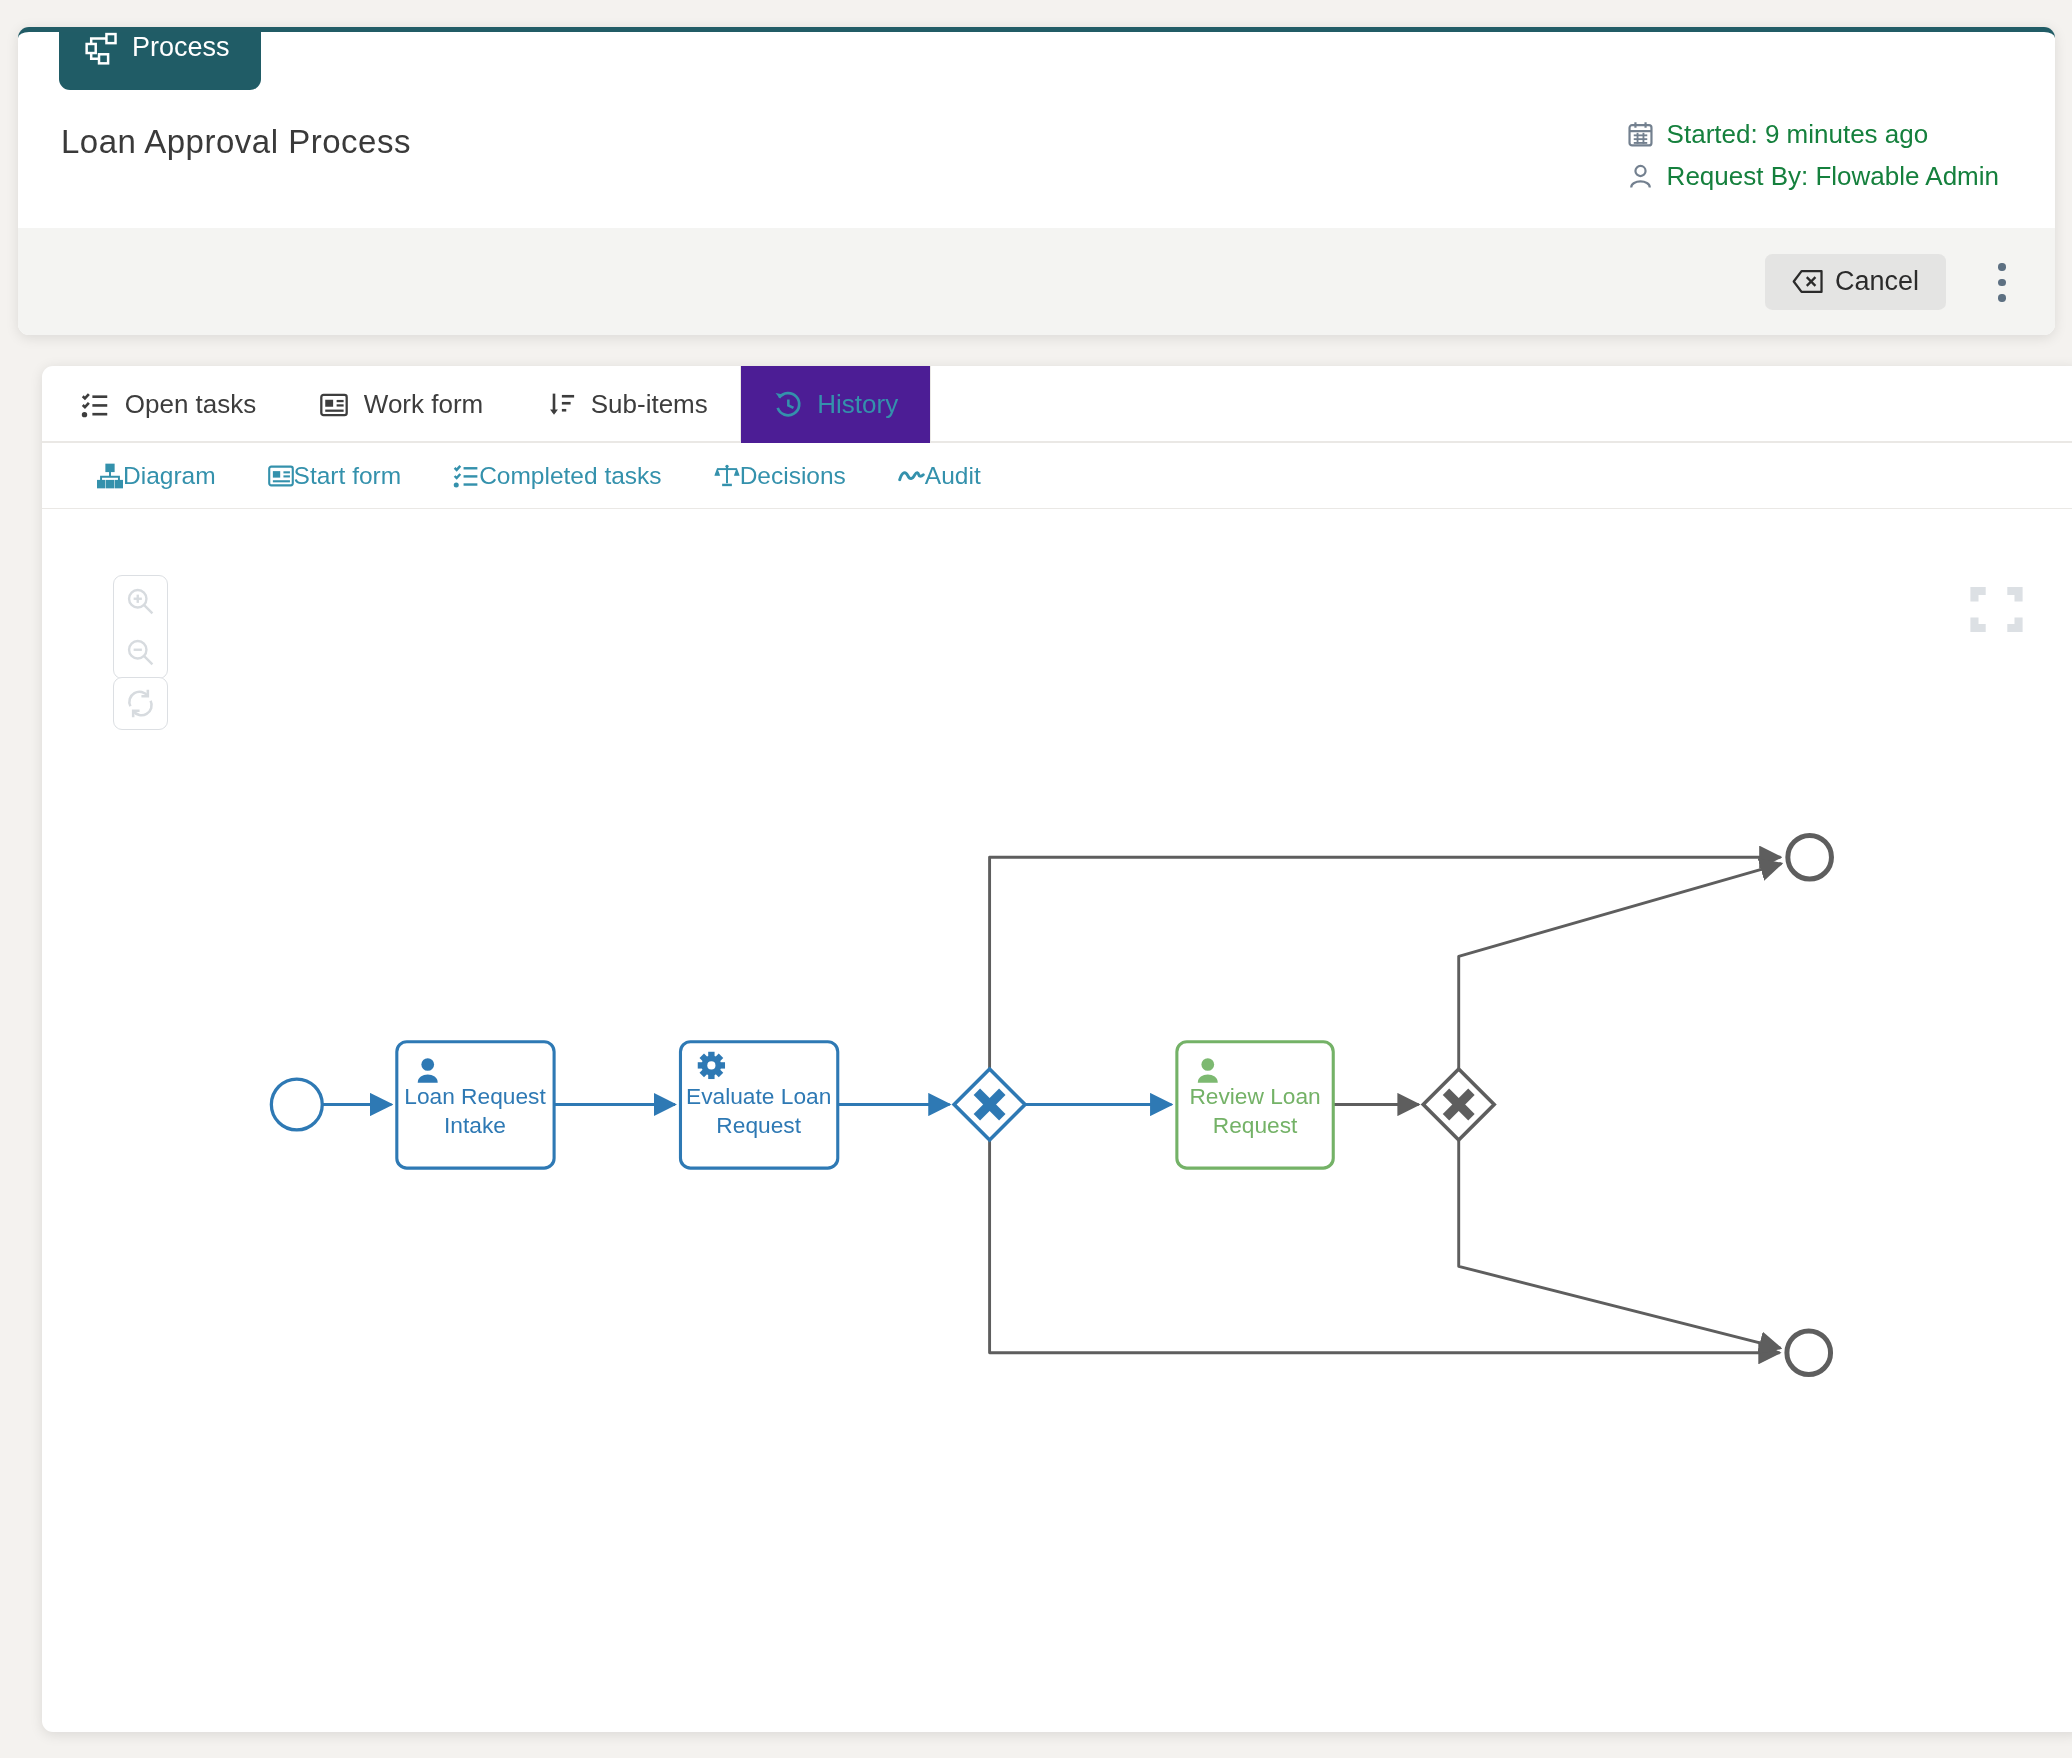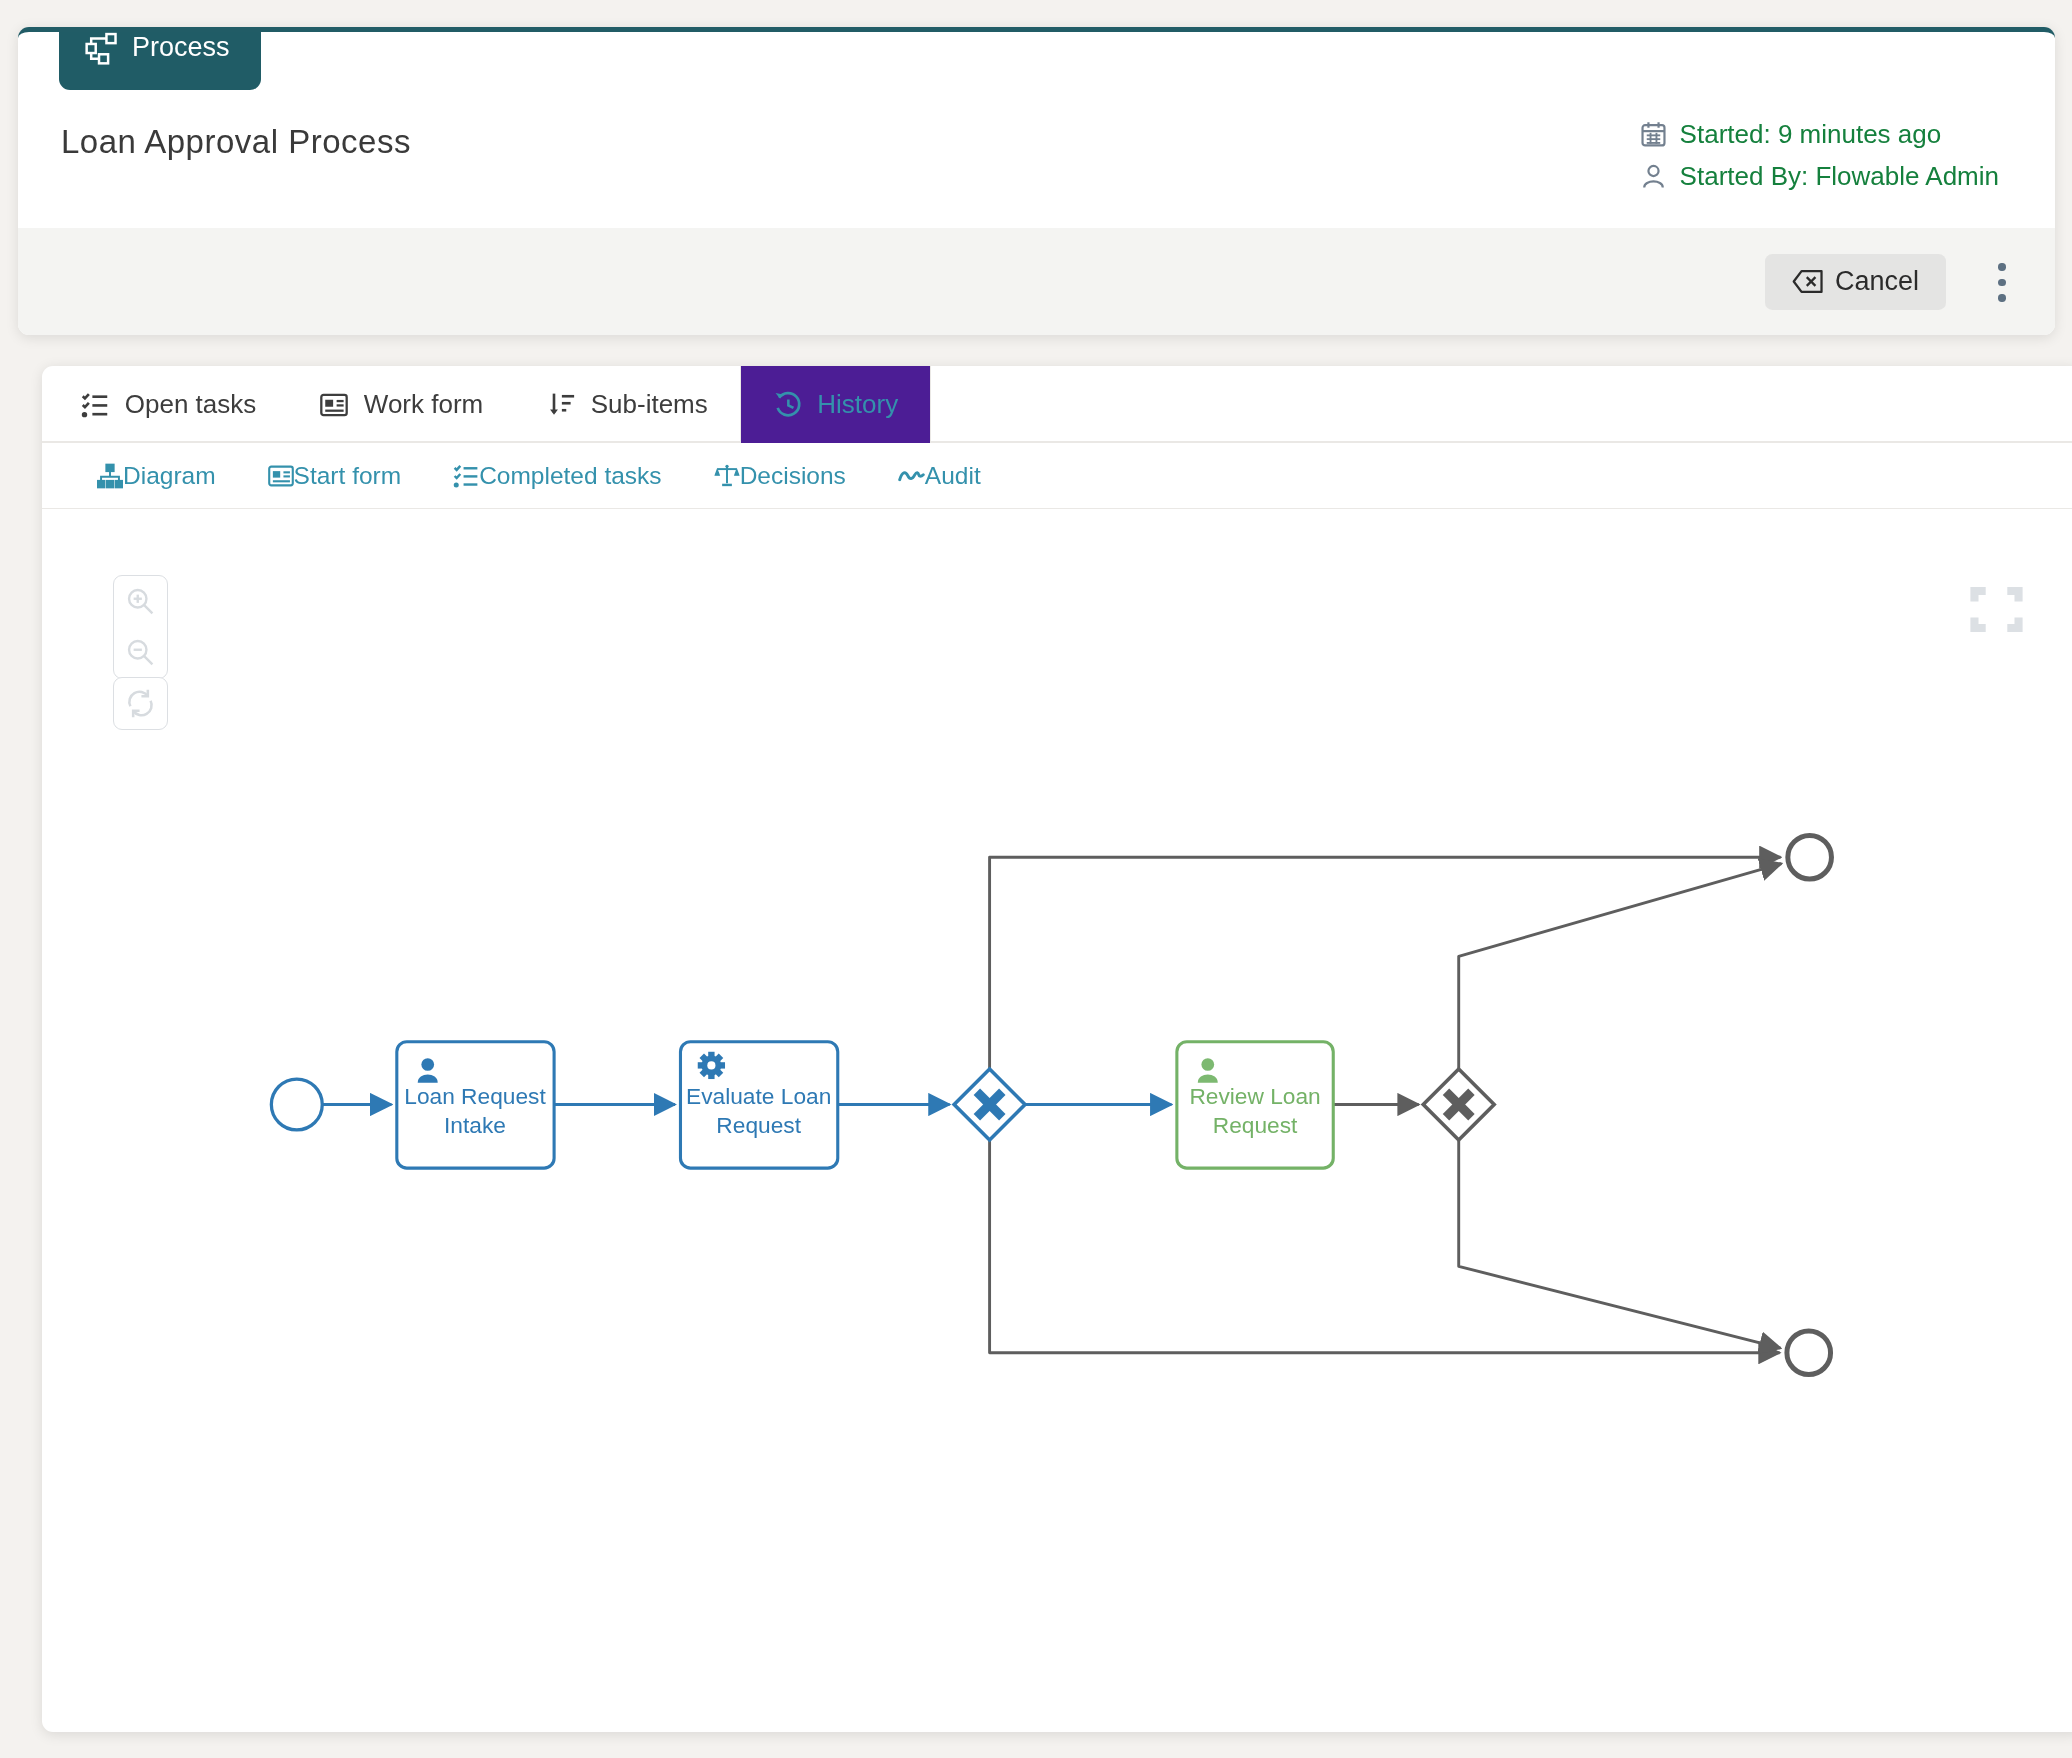--- a/index.html
+++ b/index.html
@@ -98,21 +98,21 @@
       </span>
       <span>Started: 9 minutes ago</span>
     </div>
     <div class="meta-row">
       <span style="display:flex">
         <svg width="27" height="27" viewBox="0 0 32 32" fill="none" stroke="#73808f" stroke-width="2.6">
           <circle cx="16" cy="9.5" r="6"></circle>
           <path d="M5,29 C5,19.5 27,19.5 27,29"></path>
         </svg>
       </span>
-      <span>Started By: Flowable Admin</span>
+      <span>Request By: Flowable Admin</span>
     </div>
   </div>
 
   <div id="header-toolbar">
     <button id="cancel-button">
       <span style="display:flex">
         <svg width="33" height="27" viewBox="0 0 38 30" fill="none" stroke="#2b2b2b" stroke-width="2.6" stroke-linejoin="round">
           <path d="M11,3 H34 V27 H11 L2,15 Z"></path>
           <line x1="17" y1="10" x2="27" y2="20"></line>
             <line x1="27" y1="10" x2="17" y2="20"></line>

